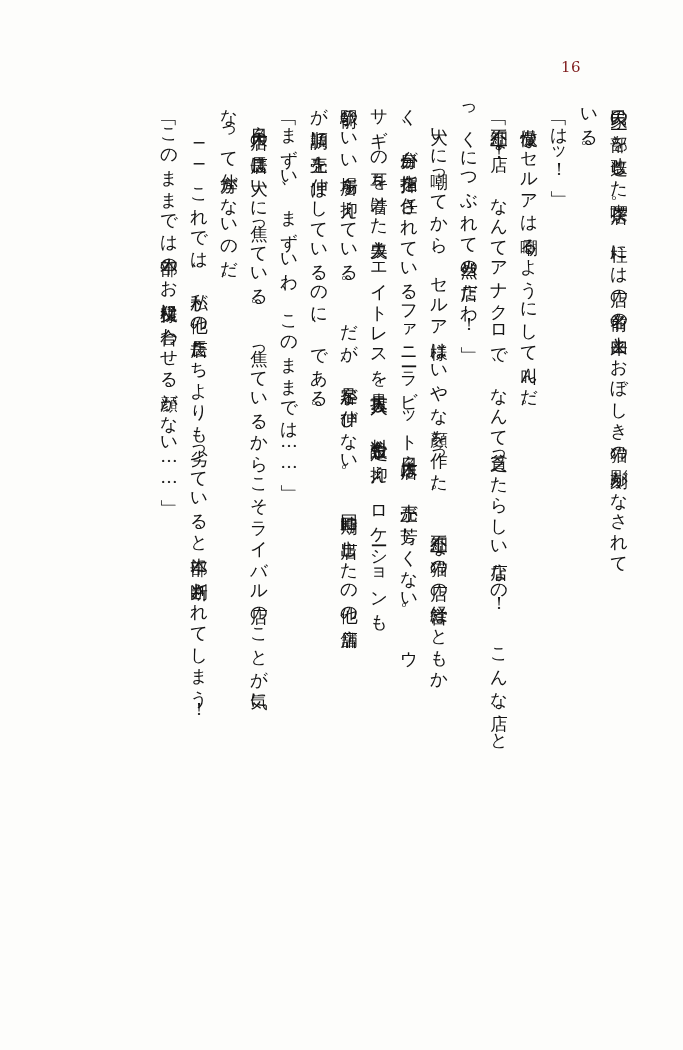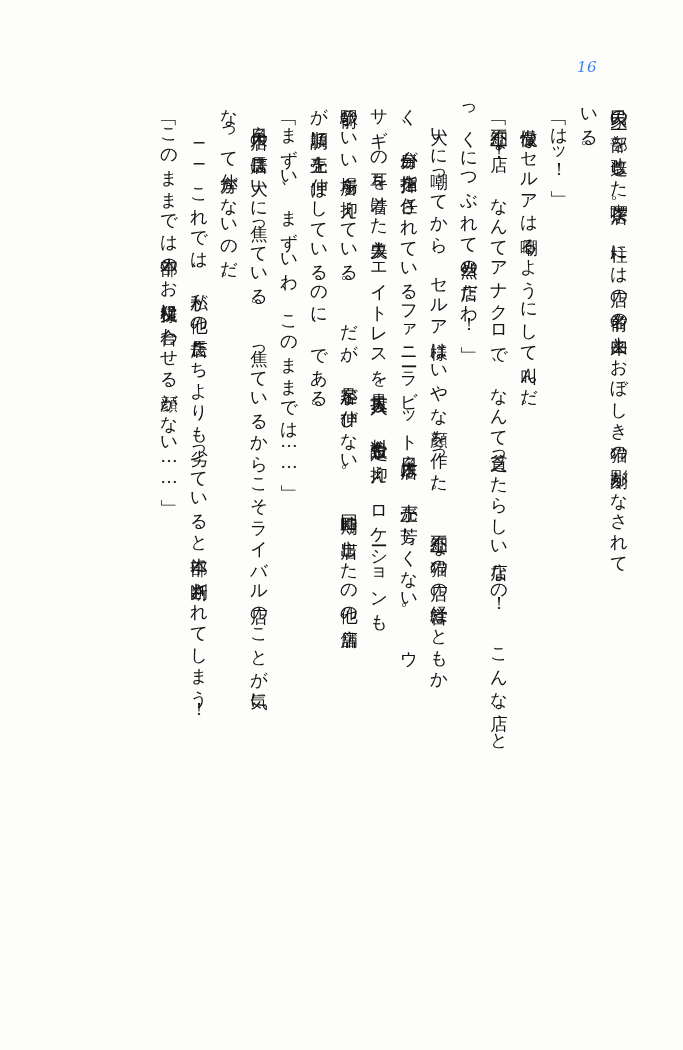--- a/index.html
+++ b/index.html
@@ -19,25 +19,24 @@
   .page {
     position: absolute;
     inset: 0;
     background: #fdfdfb;
   }
 
   
   .page-number {
     position: absolute;
     top: 58px;
-    right: 86px;
+    right: 102px;
     font-size: 15px;
     letter-spacing: 0.5px;
-    color: #3b82f6;
-    font-style: italic;
+    color: #7f1d1d;
   }
 
   
   .text-block {
     position: absolute;
     top: 96px;
     right: 56px;
     left: 56px;
     height: 836px;
     display: flex;

